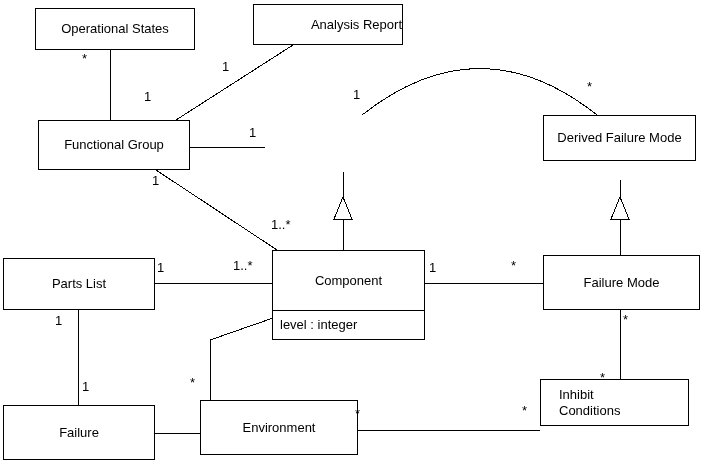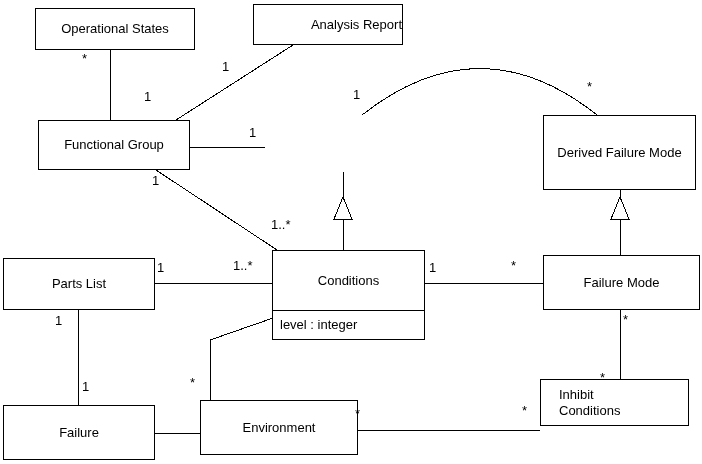--- a/index.html
+++ b/index.html
@@ -103,30 +103,30 @@
 
   <div class="uml-class" style="left:253px;top:4px;width:150px;height:41px;justify-content:flex-end;">
     <span>Analysis Report</span>
   </div>
 
   <div class="uml-class" style="left:38px;top:120px;width:152px;height:50px;">
     <span>Functional Group</span>
   </div>
 
 
-  <div class="uml-class" style="left:543px;top:115px;width:153px;height:75px;">
+  <div class="uml-class" style="left:543px;top:115px;width:153px;height:46px;">
     <span>Derived Failure Mode</span>
   </div>
 
   <div class="uml-class" style="left:3px;top:258px;width:152px;height:52px;">
     <span>Parts List</span>
   </div>
 
   <div class="uml-class multicompartment" style="left:272px;top:250px;width:153px;height:90px;">
-    <div class="name-compartment" style="height:60px;">Conditions</div>
+    <div class="name-compartment" style="height:60px;">Component</div>
     <div class="attr-compartment" style="height:28px;">level : integer</div>
   </div>
 
   <div class="uml-class" style="left:543px;top:255px;width:157px;height:55px;">
     <span>Failure Mode</span>
   </div>
 
   <div class="uml-class" style="left:3px;top:405px;width:152px;height:55px;">
     <span>Failure</span>
   </div>

